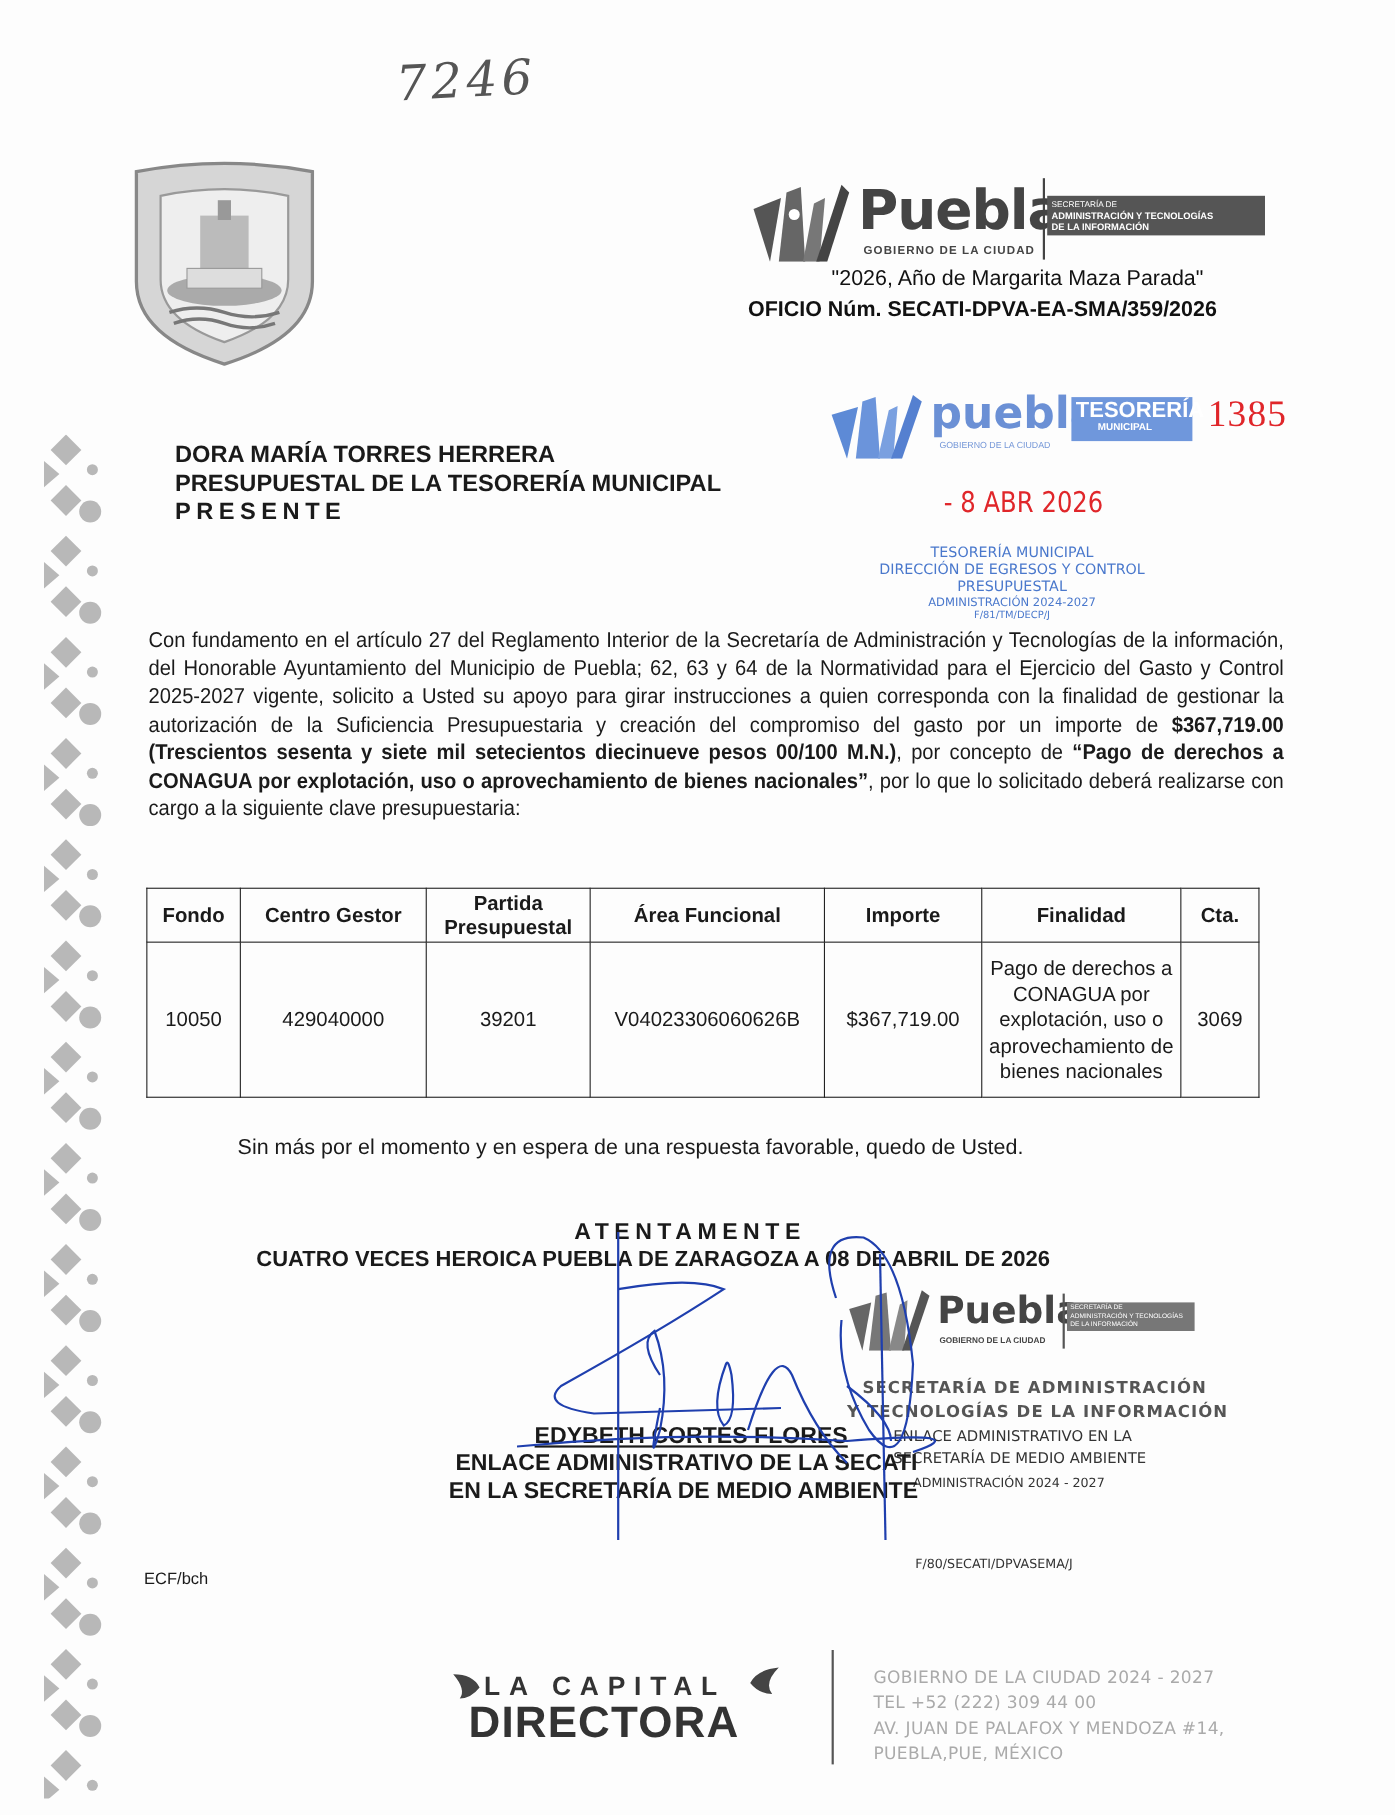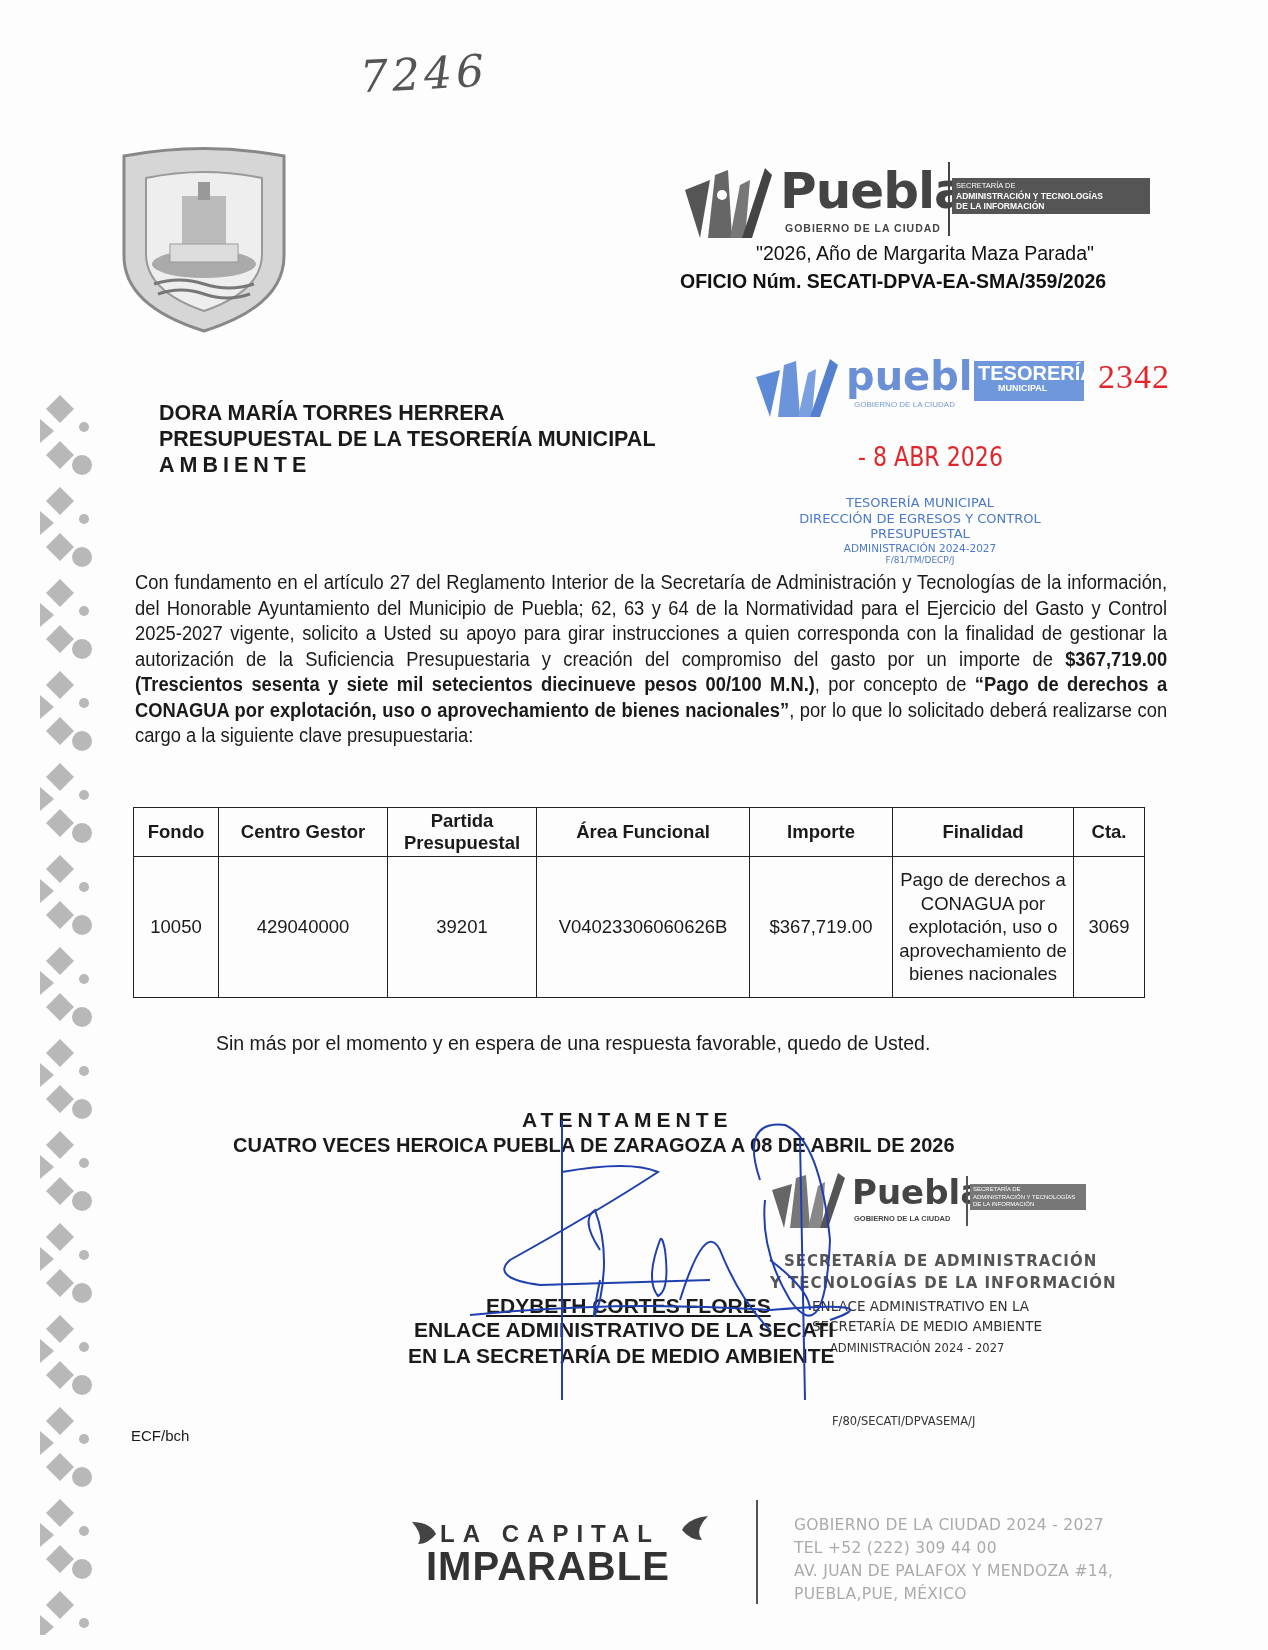--- a/index.html
+++ b/index.html
@@ -170,34 +170,34 @@
     <path d="M44 62 L54 18 L62 14 L58 62 Z" fill="#7aa0e0"></path>
     <path d="M56 62 L76 4 L84 10 L66 62 Z" fill="#5580d0"></path>
   </svg>
   <div class="abs stamp-blue" style="left:92px;top:8px;font-family:'DejaVu Sans',sans-serif;font-weight:bold;font-size:40px;opacity:0.75;">puebla</div>
   <div class="abs stamp-blue" style="left:100px;top:55px;font-size:8px;opacity:0.7;">GOBIERNO DE LA CIUDAD</div>
   <div class="abs" style="left:220px;top:16px;width:110px;height:40px;background:#6f97dc;color:#fff;font-weight:bold;padding:3px 4px;box-sizing:border-box;">
     <div style="font-size:20px;line-height:18px;">TESORERÍA</div>
     <div style="font-size:9px;line-height:12px;padding-left:20px;">MUNICIPAL</div>
   </div>
 </div>
-<div id="stamp-number" class="abs">2342</div>
+<div id="stamp-number" class="abs">1385</div>
 <div id="stamp-date" class="abs">- 8 ABR 2026</div>
 <div class="abs stamp-lines">
   <div style="font-size:13px;">TESORERÍA MUNICIPAL</div>
   <div style="font-size:13px;">DIRECCIÓN DE EGRESOS Y CONTROL</div>
   <div style="font-size:13px;">PRESUPUESTAL</div>
   <div style="font-size:10.5px;line-height:13px;">ADMINISTRACIÓN 2024-2027</div>
   <div style="font-size:9px;line-height:11px;">F/81/TM/DECP/J</div>
 </div>
 
 <div id="recipient" class="abs">
   <div>DORA MARÍA TORRES HERRERA</div>
   <div>PRESUPUESTAL DE LA TESORERÍA MUNICIPAL</div>
-  <div class="spaced">AMBIENTE</div>
+  <div class="spaced">PRESENTE</div>
 </div>
 
 <div id="body-text" class="abs"><span>Con fundamento en el artículo 27 del Reglamento Interior de la Secretaría de Administración y Tecnologías de la información, del Honorable Ayuntamiento del Municipio de Puebla; 62, 63 y  64 de la Normatividad para el Ejercicio del Gasto y Control 2025-2027 vigente, solicito a Usted su apoyo para girar instrucciones a quien corresponda con la finalidad de gestionar la autorización de la Suficiencia Presupuestaria y creación del compromiso del gasto por un importe de </span><b>$367,719.00 (Trescientos sesenta y siete mil setecientos diecinueve pesos 00/100 M.N.)</b><span>, por concepto de </span><b>“Pago de derechos a CONAGUA por explotación, uso o aprovechamiento de bienes nacionales”</b><span>, por lo que lo solicitado deberá realizarse con cargo a la siguiente clave presupuestaria:</span></div>
 
 <table id="budget-table" class="abs">
   <thead>
     <tr>
       <th style="width:72px;">Fondo</th>
       <th style="width:156px;">Centro Gestor</th>
       <th style="width:136px;">Partida Presupuestal</th>
@@ -269,21 +269,21 @@
 
 <div id="footer-brand" class="abs">
   <div style="position:relative;width:290px;height:80px;">
     <svg class="abs" style="left:-8px;top:0;" width="28" height="26" viewBox="0 0 28 26">
       <path d="M2 2 Q20 2 26 14 Q18 24 8 24 Q14 16 2 2 Z" fill="#444"></path>
     </svg>
     <div class="abs" style="left:22px;top:0;font-size:24px;font-weight:bold;letter-spacing:8px;color:#333;">LA CAPITAL</div>
     <svg class="abs" style="left:262px;top:-6px;" width="30" height="28" viewBox="0 0 30 28">
       <path d="M28 2 Q8 4 2 16 Q10 26 22 26 Q14 16 28 2 Z" fill="#444"></path>
     </svg>
-    <div class="abs" style="left:8px;top:24px;font-size:40px;font-weight:bold;color:#333;letter-spacing:1px;">IMPARABLE</div>
+    <div class="abs" style="left:8px;top:24px;font-size:40px;font-weight:bold;color:#333;letter-spacing:1px;">DIRECTORA</div>
   </div>
 </div>
 <div id="footer-divider" class="abs"></div>
 <div id="footer-info" class="abs">
   <div>GOBIERNO DE LA CIUDAD 2024 - 2027</div>
   <div>TEL +52 (222) 309 44 00</div>
   <div>AV. JUAN DE PALAFOX Y MENDOZA #14,</div>
   <div>PUEBLA,PUE, MÉXICO</div>
 </div>
 

